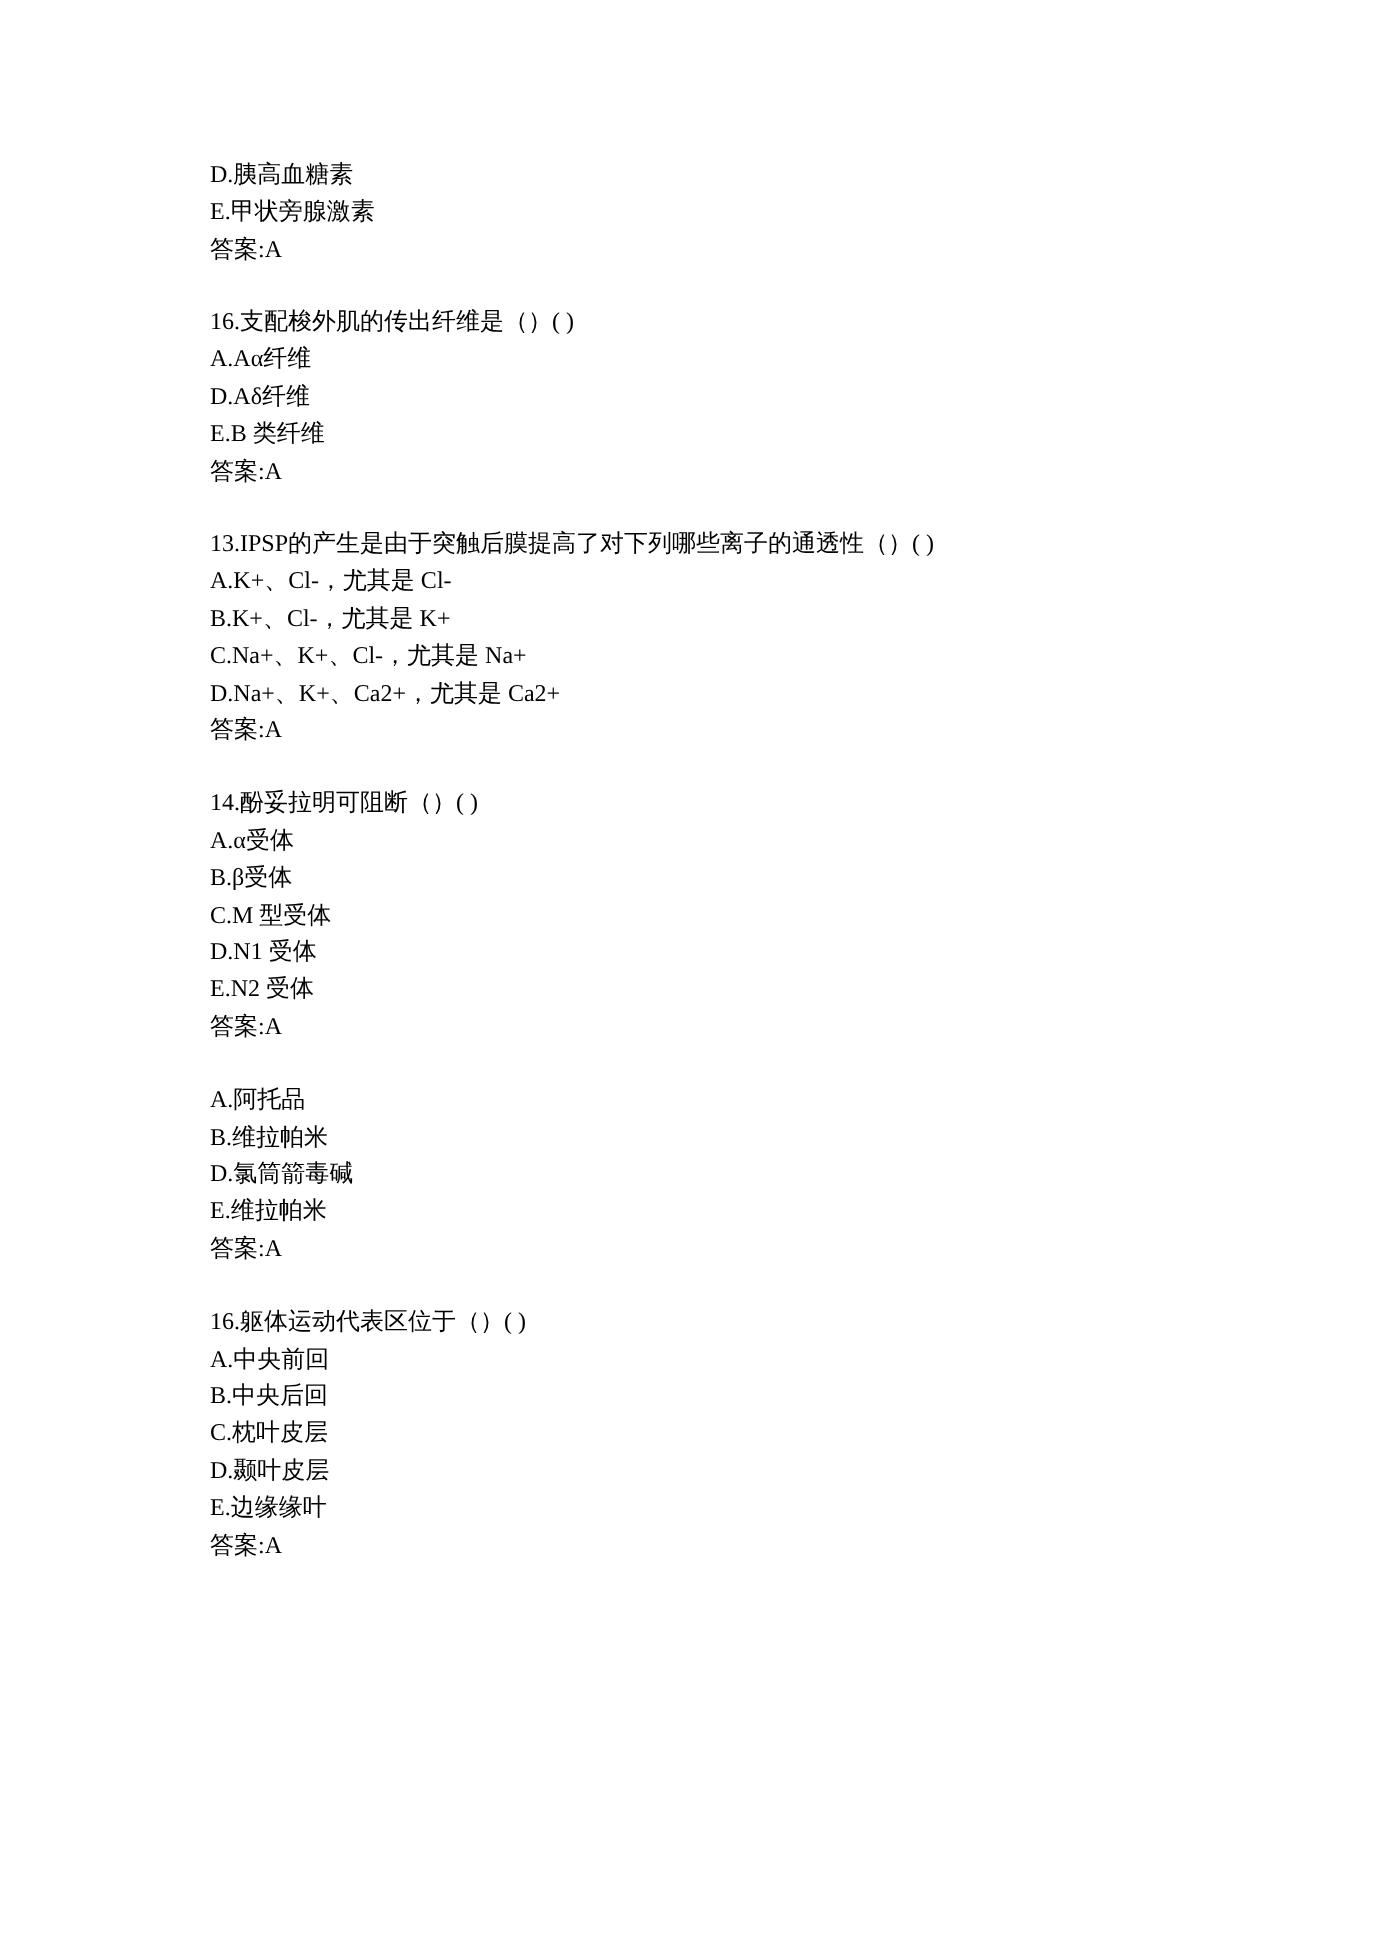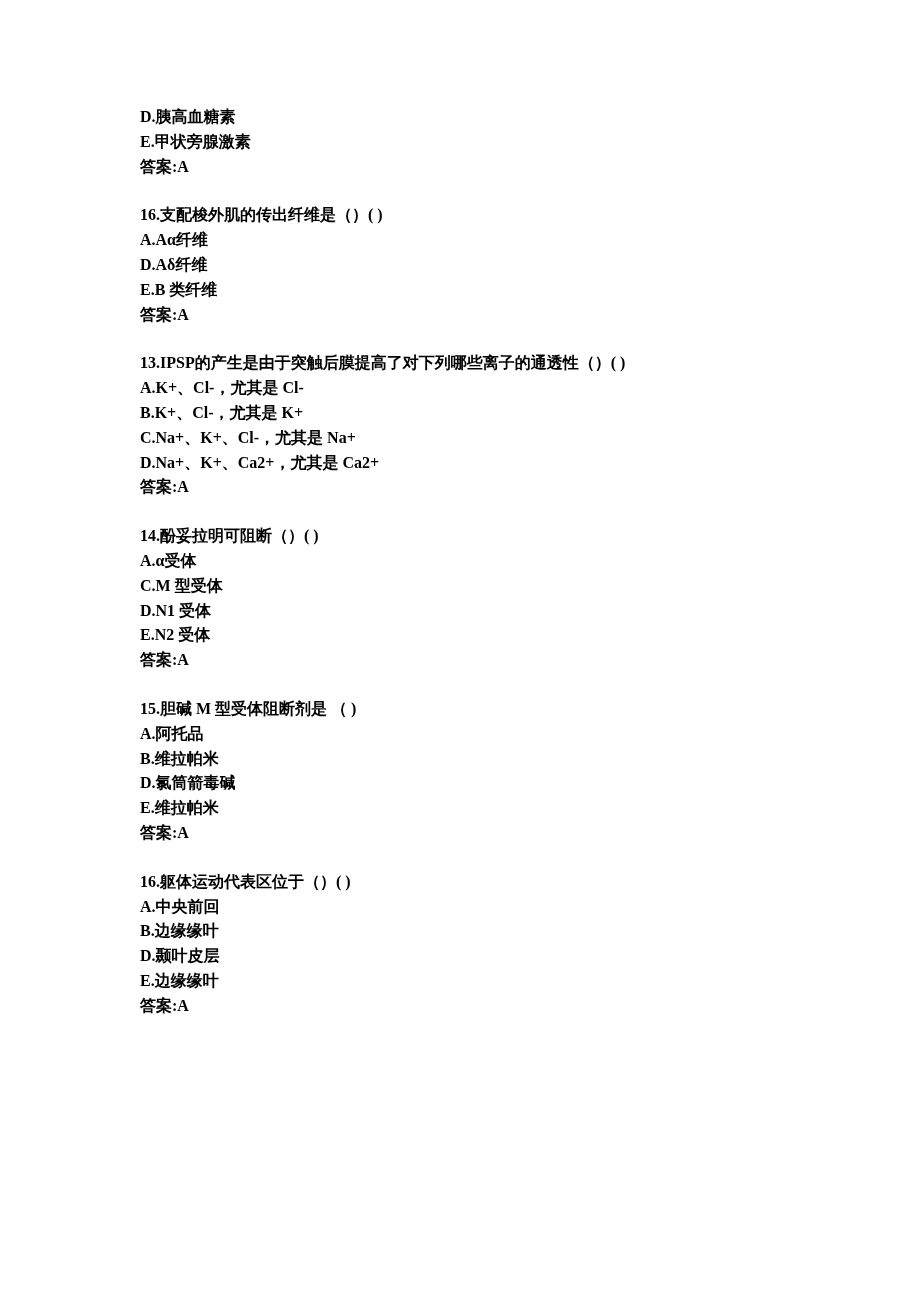--- a/index.html
+++ b/index.html
@@ -12,21 +12,20 @@
       width: 920px;
       height: 1302px;
       font-family: "SimSun", "宋体", serif;
       font-size: 16px;
       color: #000000;
       line-height: 1.55;
       padding: 105px 0 0 140px;
     }
     .block {
       margin-bottom: 24px;
-      font-weight: bold;
     }
     .line {
       white-space: pre;
     }
   </style>
 </head>
 <body>
 
 <div class="block">
   <div class="line">D.胰高血糖素</div>
@@ -47,35 +46,36 @@
   <div class="line">A.K+、Cl-，尤其是 Cl-</div>
   <div class="line">B.K+、Cl-，尤其是 K+</div>
   <div class="line">C.Na+、K+、Cl-，尤其是 Na+</div>
   <div class="line">D.Na+、K+、Ca2+，尤其是 Ca2+</div>
   <div class="line">答案:A</div>
 </div>
 
 <div class="block">
   <div class="line"><span>14</span>.<span>酚妥拉明可阻断（）( )</span></div>
   <div class="line">A.α受体</div>
+  <div class="line">B.β受体</div>
   <div class="line">C.M 型受体</div>
   <div class="line">D.N1 受体</div>
   <div class="line">E.N2 受体</div>
   <div class="line">答案:A</div>
 </div>
 
 <div class="block">
-  <div class="line"><span>15</span>.<span>胆碱 M 型受体阻断剂是 （ )</span></div>
   <div class="line">A.阿托品</div>
   <div class="line">B.维拉帕米</div>
   <div class="line">D.氯筒箭毒碱</div>
   <div class="line">E.维拉帕米</div>
   <div class="line">答案:A</div>
 </div>
 
 <div class="block">
   <div class="line"><span>16</span>.<span>躯体运动代表区位于（）( )</span></div>
   <div class="line">A.中央前回</div>
-  <div class="line">B.边缘缘叶</div>
+  <div class="line">B.中央后回</div>
+  <div class="line">C.枕叶皮层</div>
   <div class="line">D.颞叶皮层</div>
   <div class="line">E.边缘缘叶</div>
   <div class="line">答案:A</div>
 </div>
 
 </body></html>

